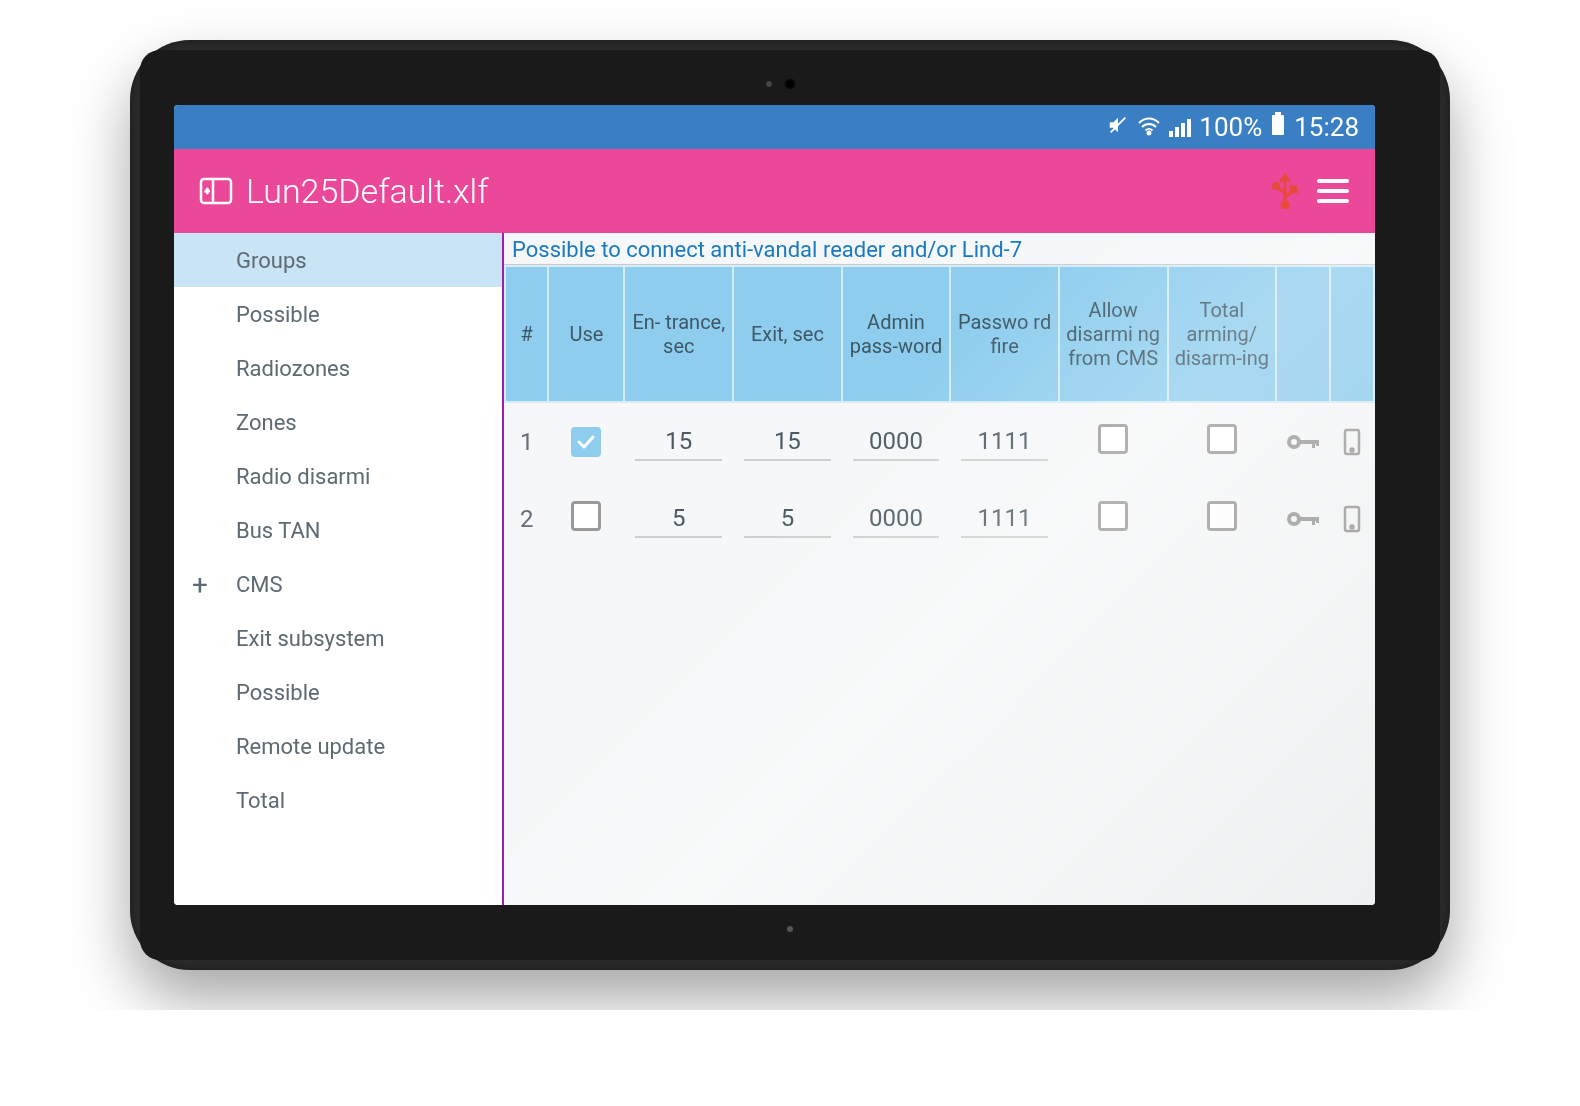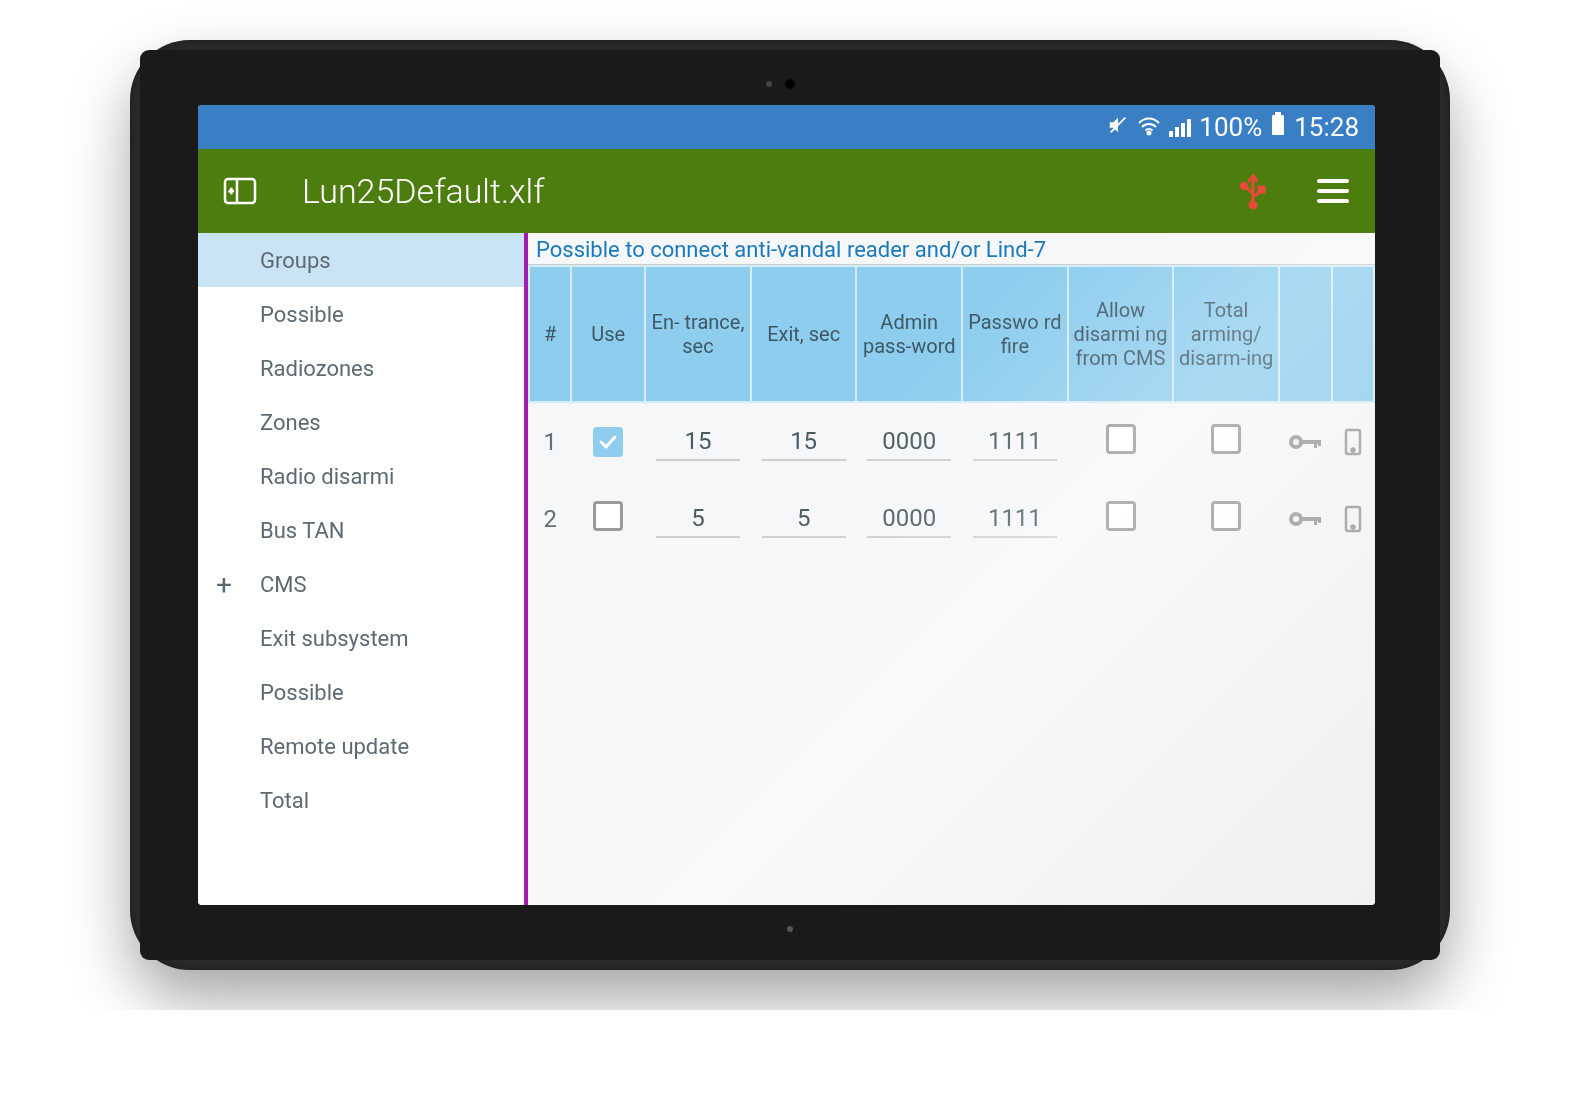--- a/index.html
+++ b/index.html
@@ -17,22 +17,22 @@
     background: #2a2a2a;
     border-radius: 60px;
     padding: 10px;
     box-shadow: 0 30px 60px rgba(0,0,0,0.35), inset 0 0 10px rgba(0,0,0,0.4);
     position: relative;
   }
   .tablet-inner {
     width: 100%;
     height: 100%;
     background: #1a1a1a;
-    border-radius: 9px;
-    padding: 55px 65px 55px 58px;
+    border-radius: 20px;
+    padding: 55px 65px 55px 34px;
     position: relative;
   }
   .camera {
     position: absolute;
     top: 28px;
     left: 50%;
     transform: translateX(-50%);
     width: 12px; height: 12px;
     background: #000;
     border-radius: 50%;
@@ -65,38 +65,38 @@
     justify-content: flex-end;
     align-items: center;
     color: #fff;
     font-size: 26px;
     padding: 0 16px;
     gap: 10px;
   }
   .status-icons { display:flex; align-items:center; gap:8px;}
   .appbar {
     height: 84px;
-    background: #4d7c0f;
+    background: #ec4899;
     display: flex;
     align-items: center;
     color: #fff;
     padding: 0 24px;
-    gap: 44px;
+    gap: 12px;
     justify-content: flex-end;
   }
   .appbar-title { font-size: 34px; font-weight: 300; flex: 1; }
   .appbar-icon { width:36px; display:flex; justify-content:center; align-items:center;}
   .content {
     display: flex;
     flex: 1;
     overflow: hidden;
   }
   .sidebar {
     width: 330px;
-    border-right: 4px solid #a21caf;
+    border-right: 2px solid #a21caf;
     background: #fff;
     overflow-y: auto;
   }
   .side-item {
     display: flex;
     align-items: center;
     height: 54px;
     padding-left: 62px;
     color: #5e6a73;
     font-size: 22px;

